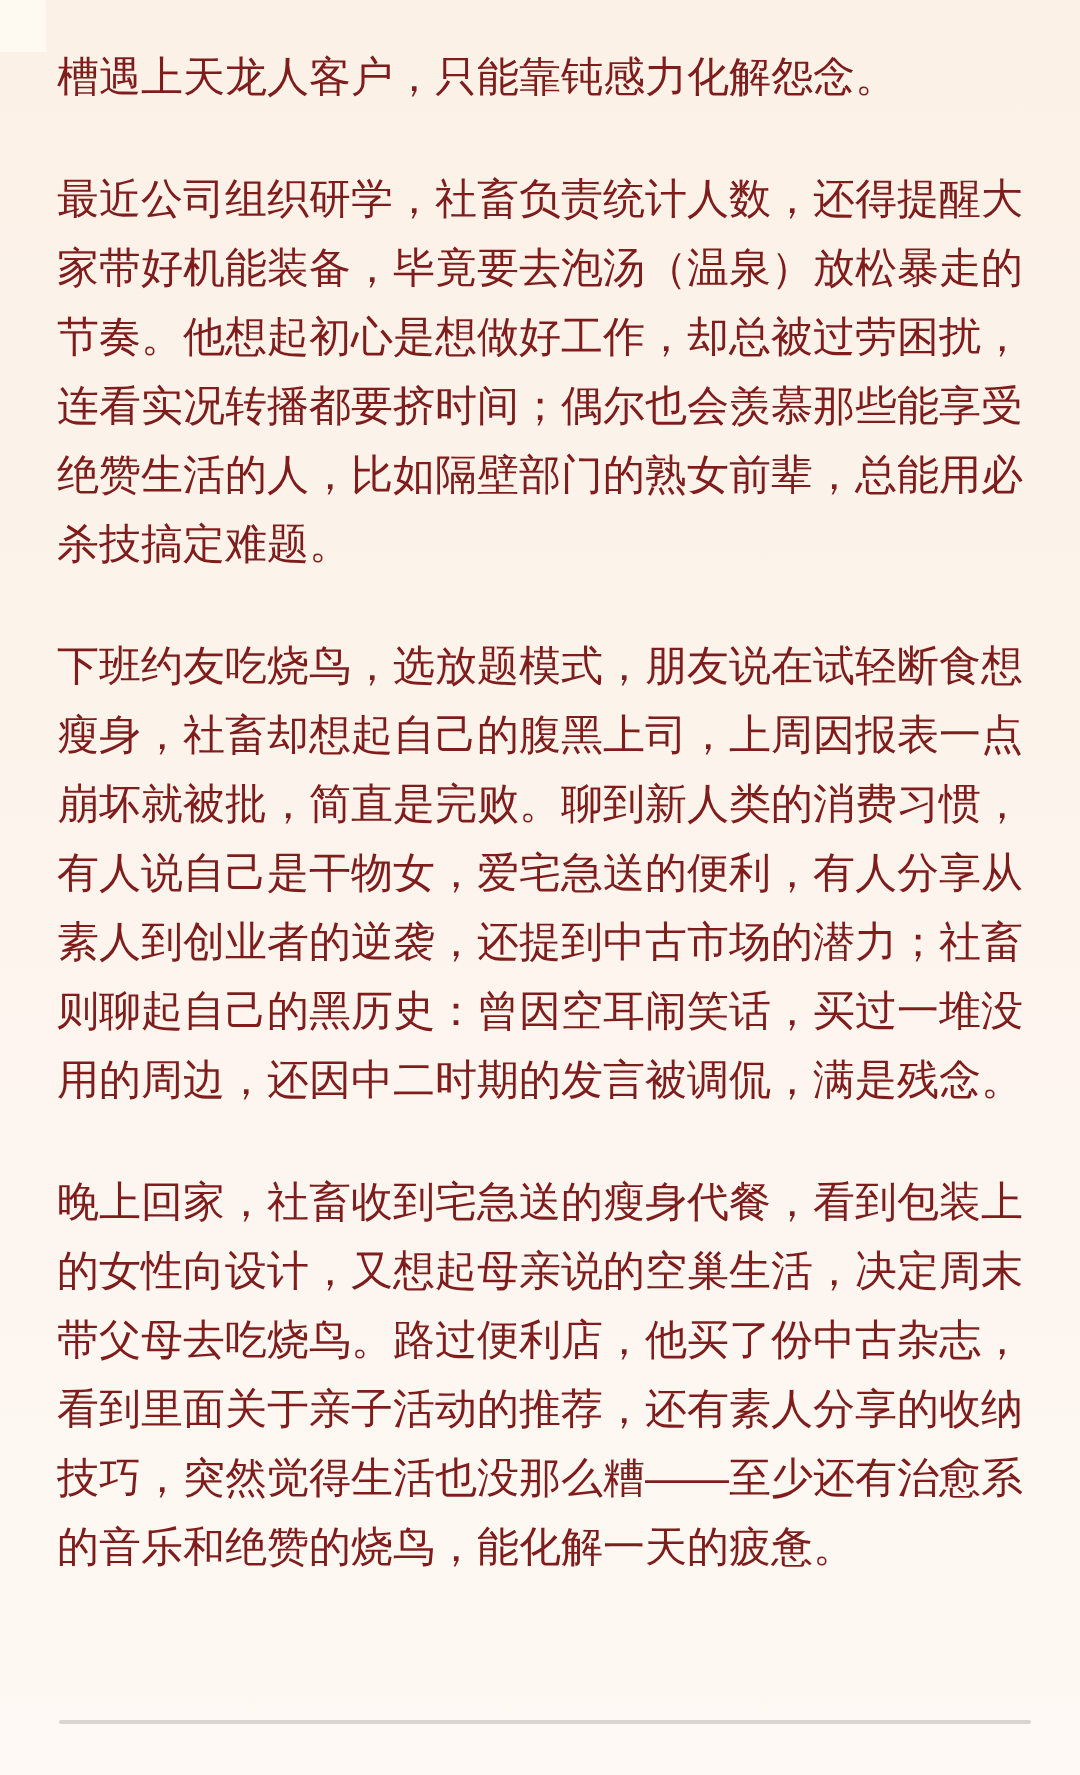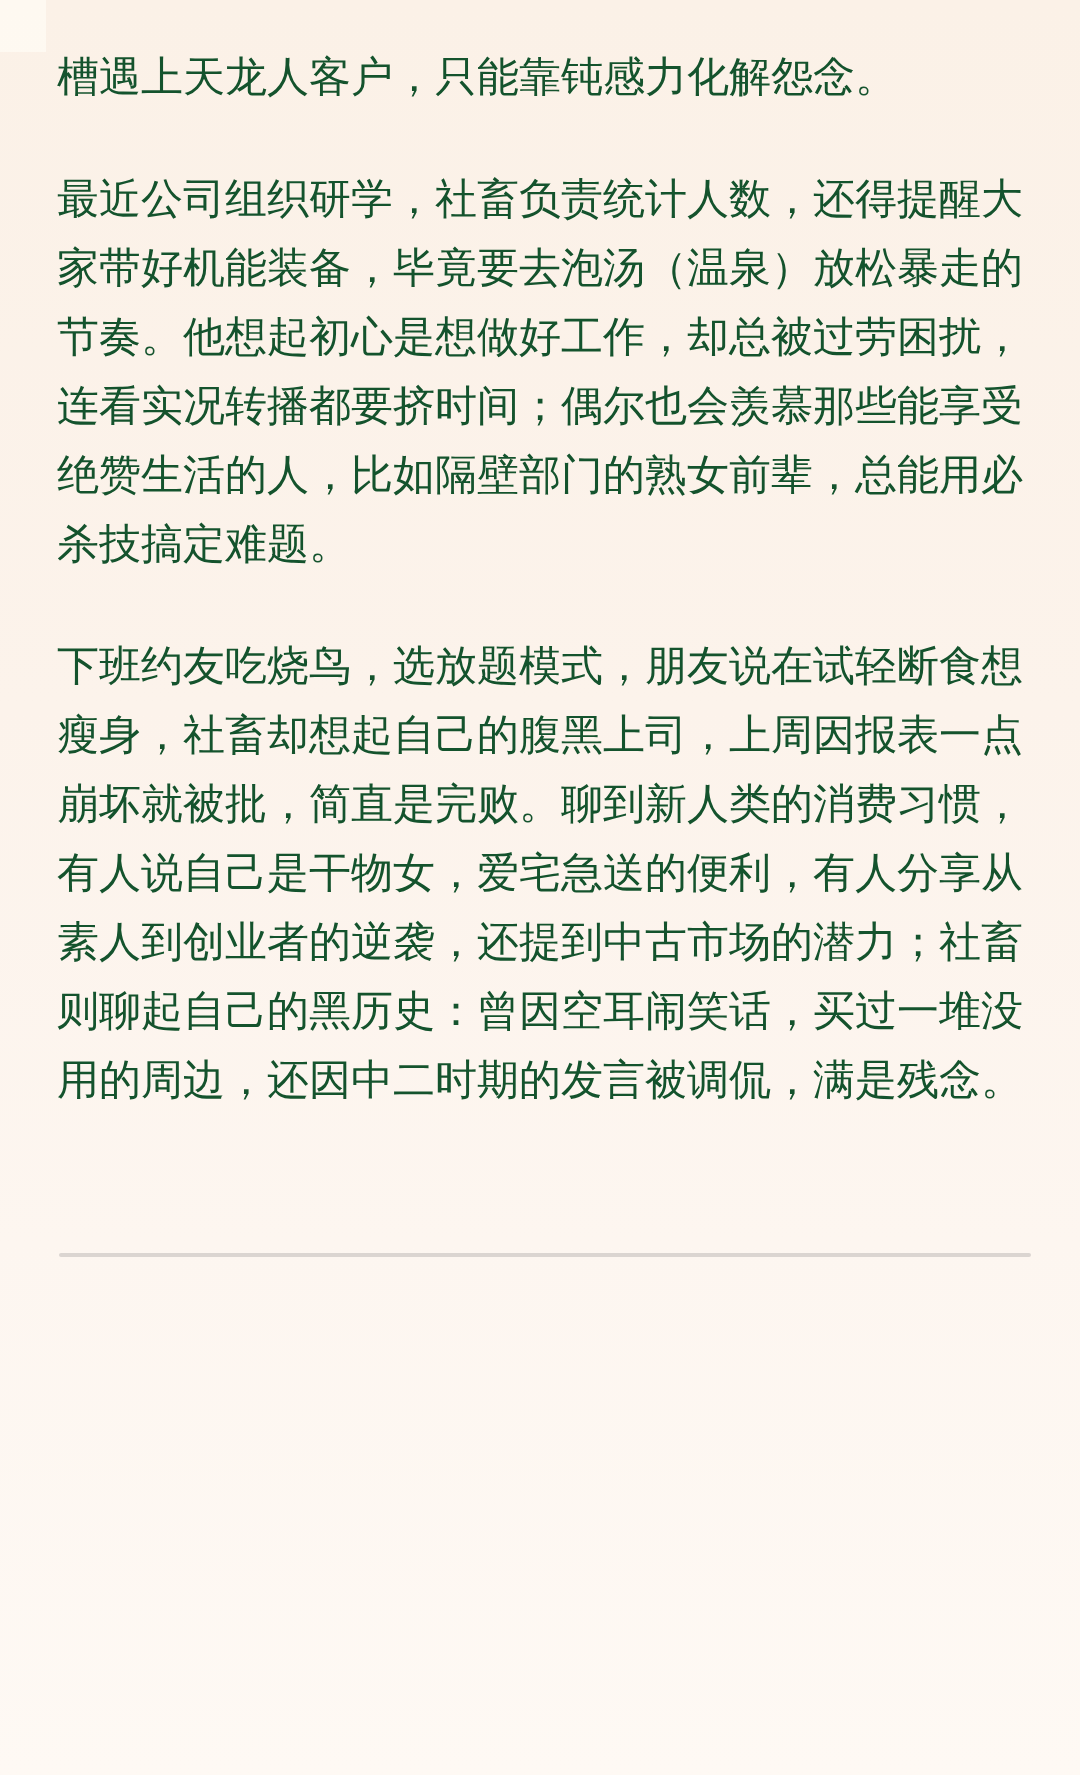--- a/index.html
+++ b/index.html
@@ -9,21 +9,21 @@
     overflow: hidden;
     background: linear-gradient(180deg, #fbf1e7 0%, #fcf3eb 40%, #fdf6f0 70%, #fef9f4 100%);
     font-family: "Liberation Sans", sans-serif;
   }
   .article {
     padding: 42px 57px 0 57px;
     width: 1080px;
   }
   .paragraph {
     width: 968px;
-    color: #14532d;
+    color: #7f1d1d;
     font-size: 42px;
     line-height: 69px;
     white-space: pre-line;      
     letter-spacing: 0;
     text-align: left;
     margin-bottom: 53px;
   }
   .paragraph:last-of-type { margin-bottom: 0; }
   .divider {
     margin-top: 139px;
@@ -54,14 +54,20 @@
 连看实况转播都要挤时间；偶尔也会羡慕那些能享受
 绝赞生活的人，比如隔壁部门的熟女前辈，总能用必
 杀技搞定难题。</div>
   <div class="paragraph">下班约友吃烧鸟，选放题模式，朋友说在试轻断食想
 瘦身，社畜却想起自己的腹黑上司，上周因报表一点
 崩坏就被批，简直是完败。聊到新人类的消费习惯，
 有人说自己是干物女，爱宅急送的便利，有人分享从
 素人到创业者的逆袭，还提到中古市场的潜力；社畜
 则聊起自己的黑历史：曾因空耳闹笑话，买过一堆没
 用的周边，还因中二时期的发言被调侃，满是残念。</div>
+  <div class="paragraph">晚上回家，社畜收到宅急送的瘦身代餐，看到包装上
+的女性向设计，又想起母亲说的空巢生活，决定周末
+带父母去吃烧鸟。路过便利店，他买了份中古杂志，
+看到里面关于亲子活动的推荐，还有素人分享的收纳
+技巧，突然觉得生活也没那么糟——至少还有治愈系
+的音乐和绝赞的烧鸟，能化解一天的疲惫。</div>
   <div class="divider"></div>
 </main>
 
 </body></html>

